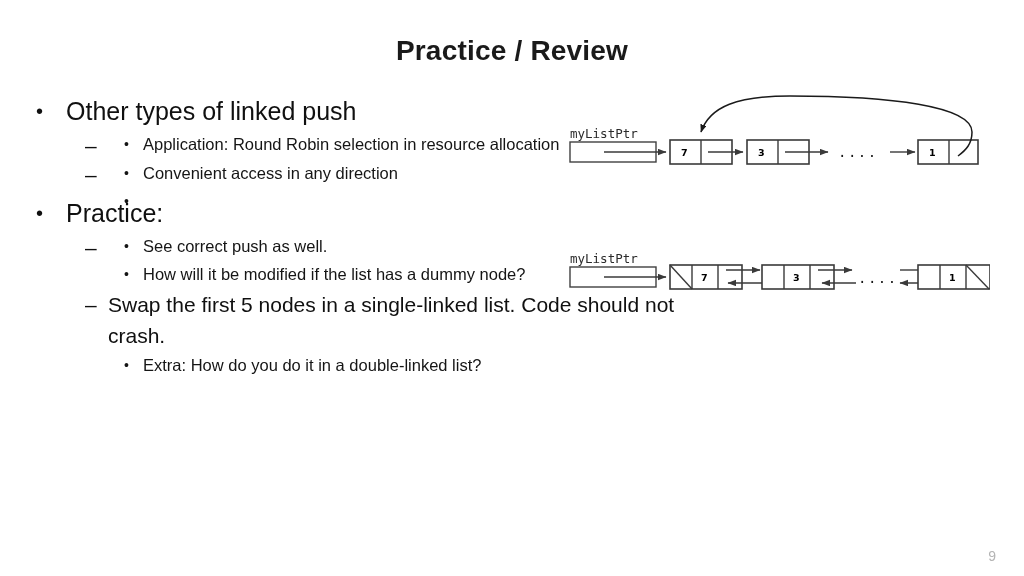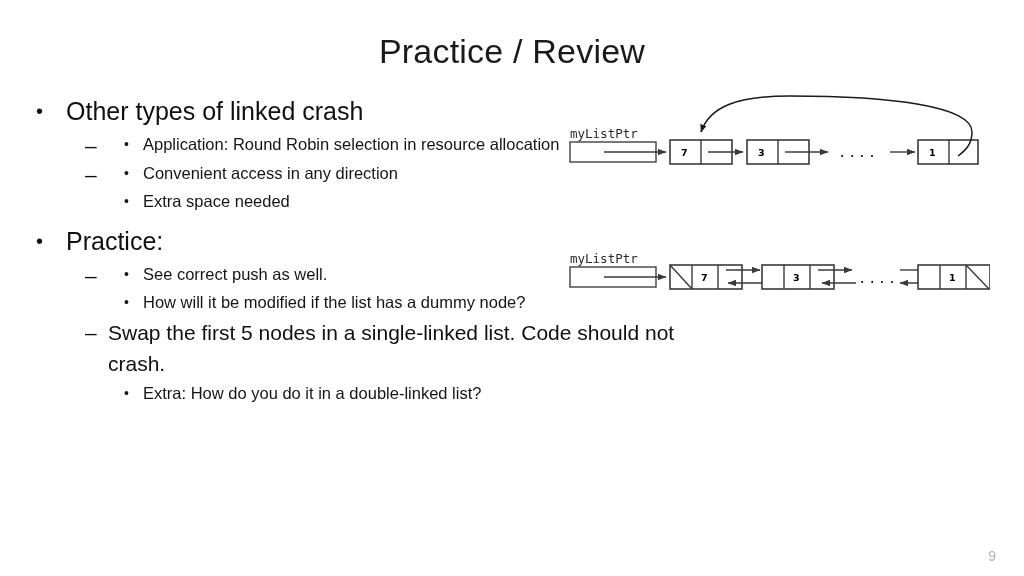--- a/index.html
+++ b/index.html
@@ -16,22 +16,22 @@
     color: #000000;
   }
 
   
   #slide-title {
     position: absolute;
     top: 28px;
     left: 0;
     width: 1024px;
     text-align: center;
-    font-size: 34px;
-    font-weight: 400;
+    font-size: 28px;
+    font-weight: 700;
     line-height: 46px;
     letter-spacing: 0.2px;
     color: #1a1a1a;
   }
 
   
   #body-outline {
     position: absolute;
     top: 92px;
     left: 36px;
@@ -137,21 +137,21 @@
 </style>
 </head>
 <body>
 
 <div id="slide-title">Practice / Review</div>
 
 <div id="body-outline">
 
   <div class="li lvl1">
     <span class="bullet">•</span>
-    <span class="txt">Other types of linked crash</span>
+    <span class="txt">Other types of linked push</span>
   </div>
 
   <div class="li lvl2">
     <span class="bullet">–</span>
   </div>
 
   <div class="li lvl3">
     <span class="bullet">•</span>
     <span class="txt">Application: Round Robin selection in resource allocation</span>
   </div>
@@ -160,21 +160,20 @@
     <span class="bullet">–</span>
   </div>
 
   <div class="li lvl3">
     <span class="bullet">•</span>
     <span class="txt">Convenient access in any direction</span>
   </div>
 
   <div class="li lvl3">
     <span class="bullet">•</span>
-    <span class="txt">Extra space needed</span>
   </div>
 
   <div class="li lvl1 sp-before-practice">
     <span class="bullet">•</span>
     <span class="txt">Practice:</span>
   </div>
 
   <div class="li lvl2">
     <span class="bullet">–</span>
   </div>

